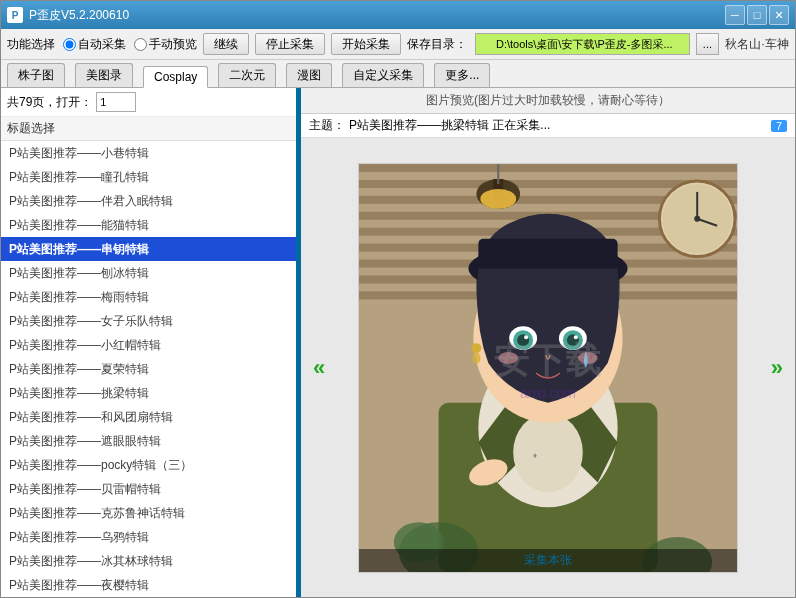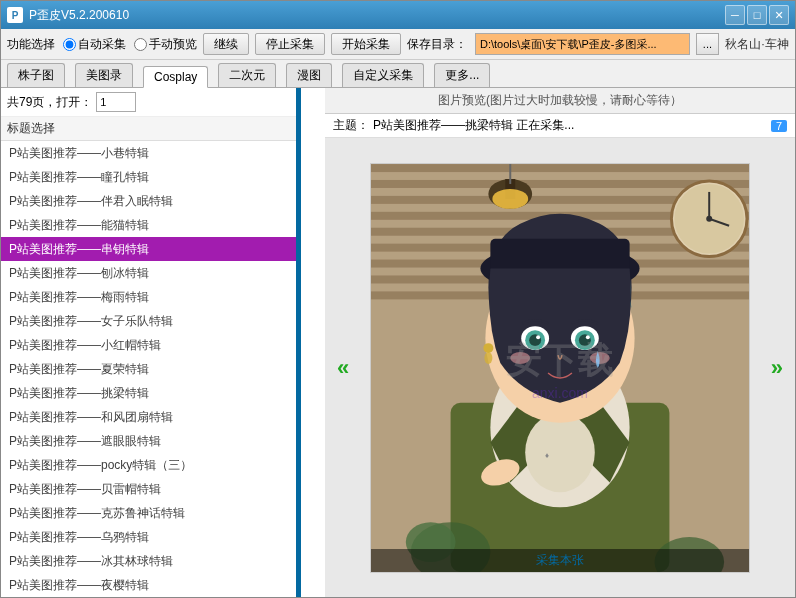--- a/index.html
+++ b/index.html
@@ -111,22 +111,22 @@
       cursor: pointer;
       border-radius: 2px;
       font-family: "Microsoft YaHei", Arial, sans-serif;
       height: 22px;
       display: flex;
       align-items: center;
     }
 
     .path-display {
       border: 1px solid #aaa;
-      background: #fdba74;
-      padding: 1px 4px;
+      background: #bef264;
+      padding: 1px 20px;
       font-size: 11px;
       height: 22px;
       display: flex;
       align-items: center;
       flex: 1;
       max-width: 220px;
       overflow: hidden;
       white-space: nowrap;
     }
 
@@ -228,31 +228,31 @@
       padding: 3px 8px;
       font-size: 12px;
       color: #404040;
       cursor: pointer;
       white-space: nowrap;
       overflow: hidden;
       text-overflow: ellipsis;
       line-height: 1.5;
     }
     .list-item.selected {
-      background: #a21caf;
+      background: #1d4ed8;
       color: white;
+      font-weight: bold;
     }
 
     .right-panel {
       flex: 1;
       display: flex;
       flex-direction: column;
       background: #f8f8f8;
       position: relative;
-      margin-left: 24px;
     }
 
     .preview-header {
       background: #f0f0f0;
       border-bottom: 1px solid #ccc;
       padding: 4px 8px;
       font-size: 12px;
       color: #555;
       flex-shrink: 0;
       text-align: center;

